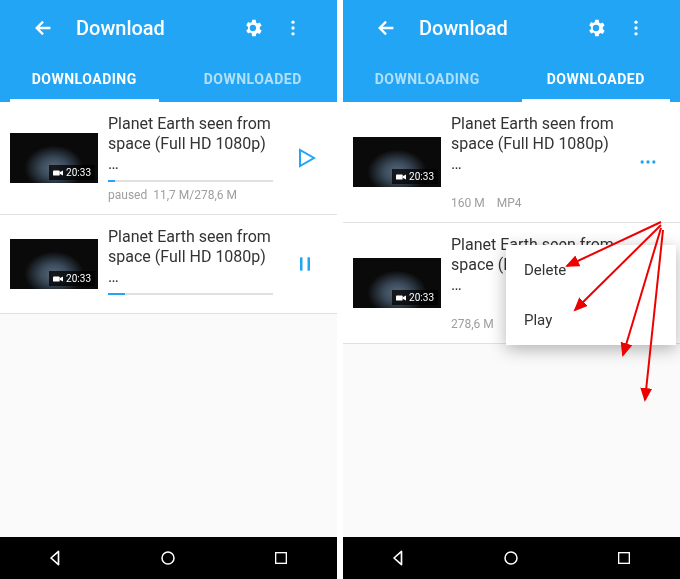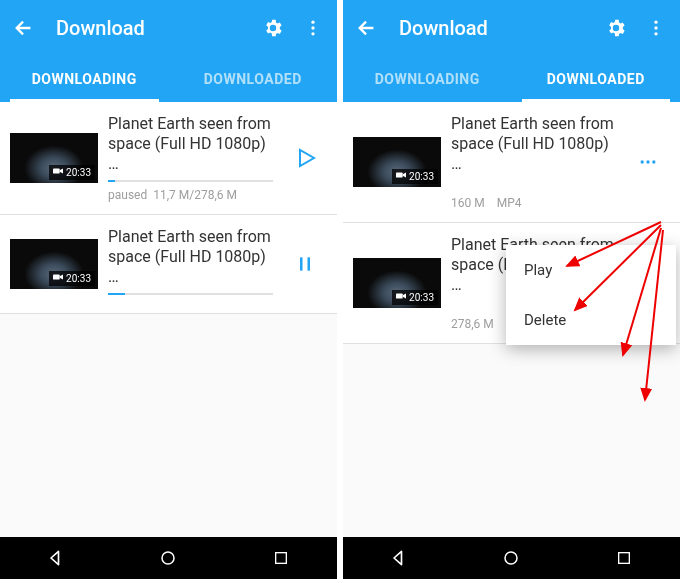--- a/index.html
+++ b/index.html
@@ -1,29 +1,29 @@
 <!DOCTYPE html>
 <html><head>
 <meta charset="utf-8">
 <style>
 *{margin:0;padding:0;box-sizing:border-box;font-family:Roboto,Arial,sans-serif}
 body{width:680px;height:579px;display:flex;gap:6px;background:#fff}
 .phone{width:337px;height:579px;background:#fff;display:flex;flex-direction:column;position:relative;overflow:hidden}
-.header{background:#21a5f4;color:#fff;height:56px;display:flex;align-items:center;padding:0 4px}
+.header{background:#21a5f4;color:#fff;height:56px;display:flex;align-items:center;padding:0 24px}
 .back{width:40px;height:40px;display:flex;align-items:center;justify-content:center;cursor:pointer}
 .title{font-size:20px;font-weight:500;flex:1;padding-left:12px}
 .hicon{width:40px;height:40px;display:flex;align-items:center;justify-content:center;cursor:pointer}
 .tabs{background:#21a5f4;height:46px;display:flex}
 .tab{flex:1;display:flex;align-items:center;justify-content:center;color:rgba(255,255,255,0.65);font-size:14px;font-weight:700;letter-spacing:0.5px;cursor:pointer;position:relative}
 .tab.active{color:#fff}
 .tab.active::after{content:"";position:absolute;bottom:0;left:10px;right:10px;height:3px;background:#fff}
 .list{flex:1;background:#fafafa;overflow:auto}
 .item{display:flex;padding:12px 10px;background:#fff;border-bottom:1px solid #e0e0e0;align-items:center}
 .thumb{width:88px;height:50px;background:radial-gradient(ellipse 60% 80% at 50% 70%, #5a6a7a 0%, #3a4a5a 25%, #0a0a0a 56%);position:relative;flex-shrink:0}
-.badge{position:absolute;bottom:3px;right:3px;background:rgba(0,0,0,0.75);color:#fff;font-size:10px;padding:2px 4px;display:flex;align-items:flex-start;gap:3px}
+.badge{position:absolute;bottom:3px;right:3px;background:rgba(0,0,0,0.75);color:#fff;font-size:10px;padding:2px 4px;display:flex;align-items:center;gap:3px}
 .info{flex:1;padding:0 10px;min-width:0}
 .ttl{font-size:16px;color:#333;line-height:1.25;white-space:normal;overflow:hidden}
 .progress{height:2px;background:#e0e0e0;margin:6px 0;position:relative}
 .progress>div{height:100%;background:#21a5f4}
 .sub{font-size:12px;color:#9e9e9e}
 .subrow{font-size:12px;color:#9e9e9e;display:flex;gap:12px;margin-top:22px}
 .action{width:44px;display:flex;align-items:center;justify-content:center;cursor:pointer;color:#21a5f4}
 .menu{position:absolute;right:4px;top:245px;width:170px;background:#fff;box-shadow:0 4px 16px rgba(0,0,0,0.3);z-index:10}
 .menu-item{padding:16px 18px;font-size:15px;color:#333;cursor:pointer}
 .navbar{height:42px;background:#000;display:flex;align-items:center;justify-content:space-around}
@@ -201,22 +201,22 @@
         <svg width="20" height="20" viewBox="0 0 24 24" fill="#21a5f4">
             <circle cx="5" cy="12" r="2"></circle>
             <circle cx="12" cy="12" r="2"></circle>
             <circle cx="19" cy="12" r="2"></circle>
           </svg>
       </div>
     </div>
   </div>
 
   <div class="menu">
+    <div class="menu-item">Delete</div>
     <div class="menu-item">Play</div>
-    <div class="menu-item">Delete</div>
   </div>
 
   <svg class="arrows" style="left:0;top:0" width="337" height="520">
     <defs>
         <marker id="ah" markerWidth="8" markerHeight="8" refX="6" refY="3" orient="auto">
           <path d="M0,0 L7,3 L0,6 Z" fill="#e00"></path>
         </marker>
       </defs>
     <line x1="318" y1="222" x2="224" y2="266" stroke="#e00" stroke-width="2" marker-end="url(#ah)"></line>
     <line x1="318" y1="225" x2="232" y2="310" stroke="#e00" stroke-width="2" marker-end="url(#ah)"></line>

